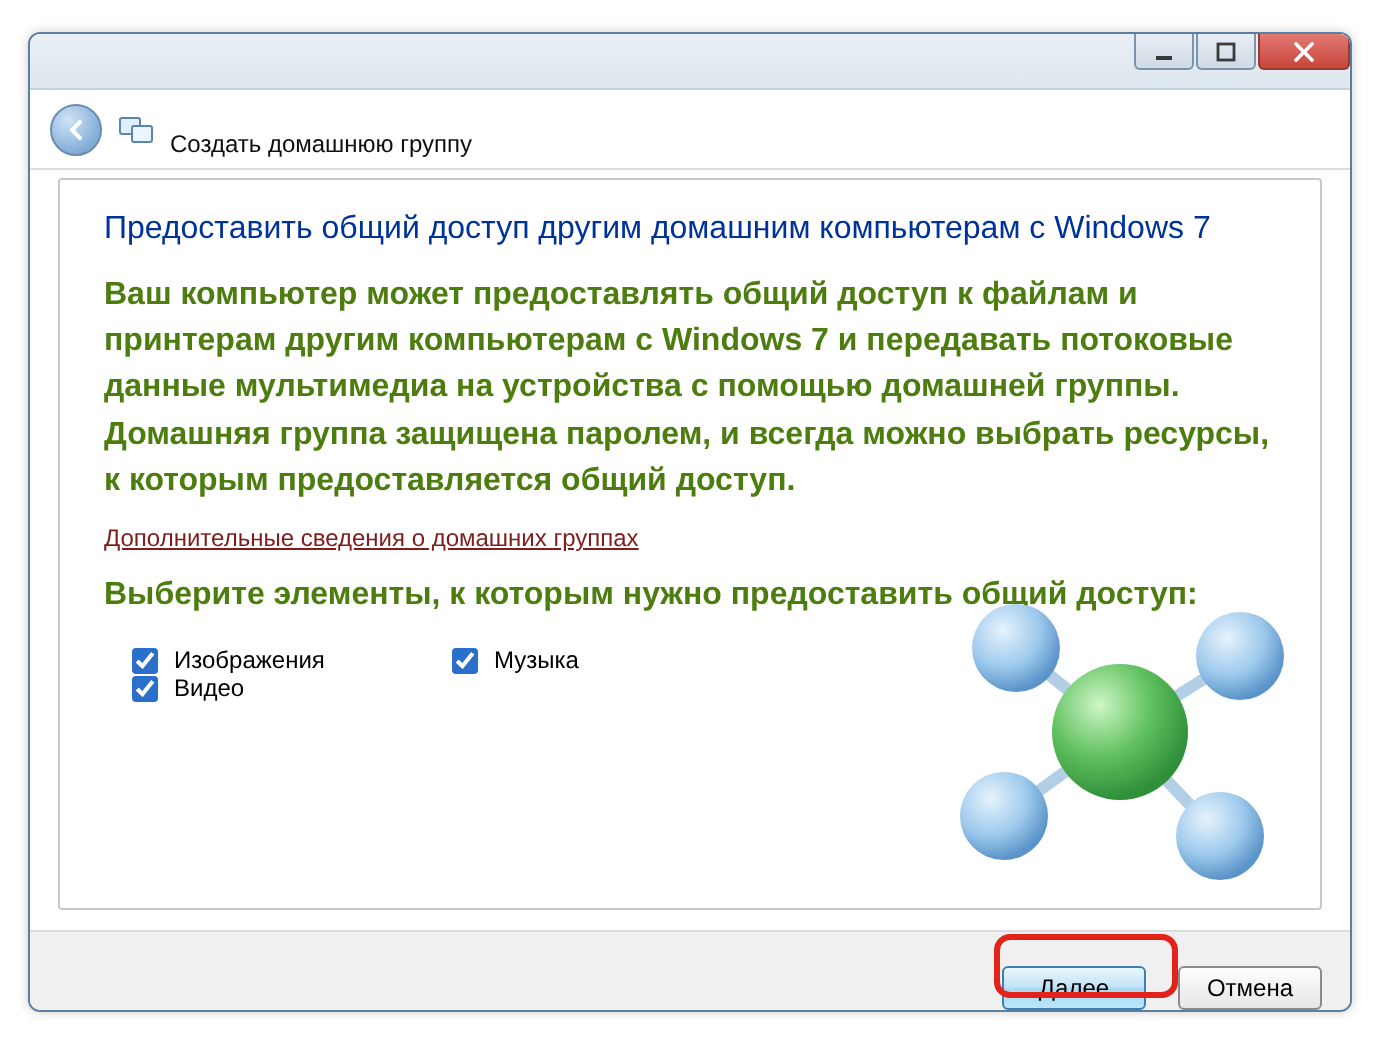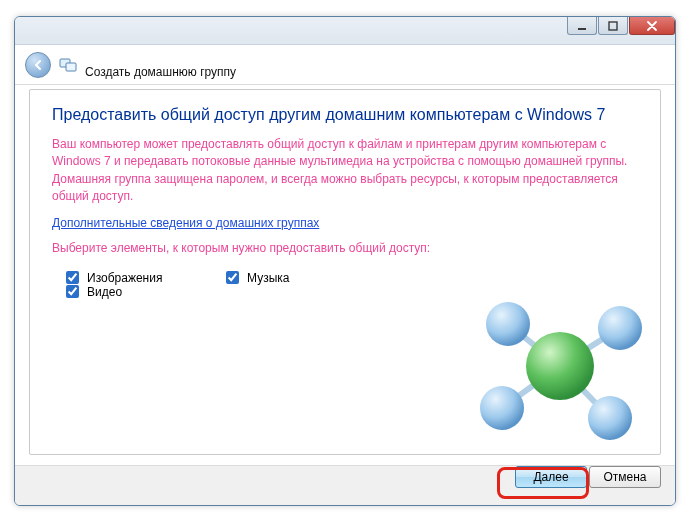--- a/index.html
+++ b/index.html
@@ -98,27 +98,28 @@
     padding: 16px 22px 10px 22px;
     overflow: hidden;
   }
   .main-heading {
     color: #003399;
     font-size: 16px;
     font-weight: 400;
     margin: 0 0 12px 0;
   }
   .body-text {
-    font-size: 12px;
-    color: #ec4899;
+    font-size: 16px;
+    color: #4d7c0f;
     line-height: 1.45;
     margin: 0 0 10px 0;
+    font-weight: bold;
   }
   .link {
-    color: #1d4ed8;
+    color: #7f1d1d;
     text-decoration: underline;
     cursor: pointer;
     display: inline-block;
     margin-bottom: 10px;
   }
   .prompt { margin-bottom: 14px; }
   .check-grid {
     display: grid;
     grid-template-columns: 160px 200px;
     margin-left: 14px;
@@ -132,23 +133,23 @@
     right: 10px; bottom: 8px;
     width: 200px; height: 170px;
   }
   .footer {
     position: absolute;
     left: 0; right: 0; bottom: 0;
     height: 40px;
     background: #f0f0f0;
     border-top: 1px solid #dcdcdc;
     display: flex;
-    align-items: flex-start;
+    align-items: flex-end;
     justify-content: flex-end;
-    gap: 2px;
+    gap: 16px;
     padding-right: 14px;
   }
   .btn {
     min-width: 72px;
     height: 22px;
     font-size: 12px;
     font-family: inherit;
     border: 1px solid #8b8b8b;
     border-radius: 3px;
     background: linear-gradient(#fdfdfd, #e7e7e7);

